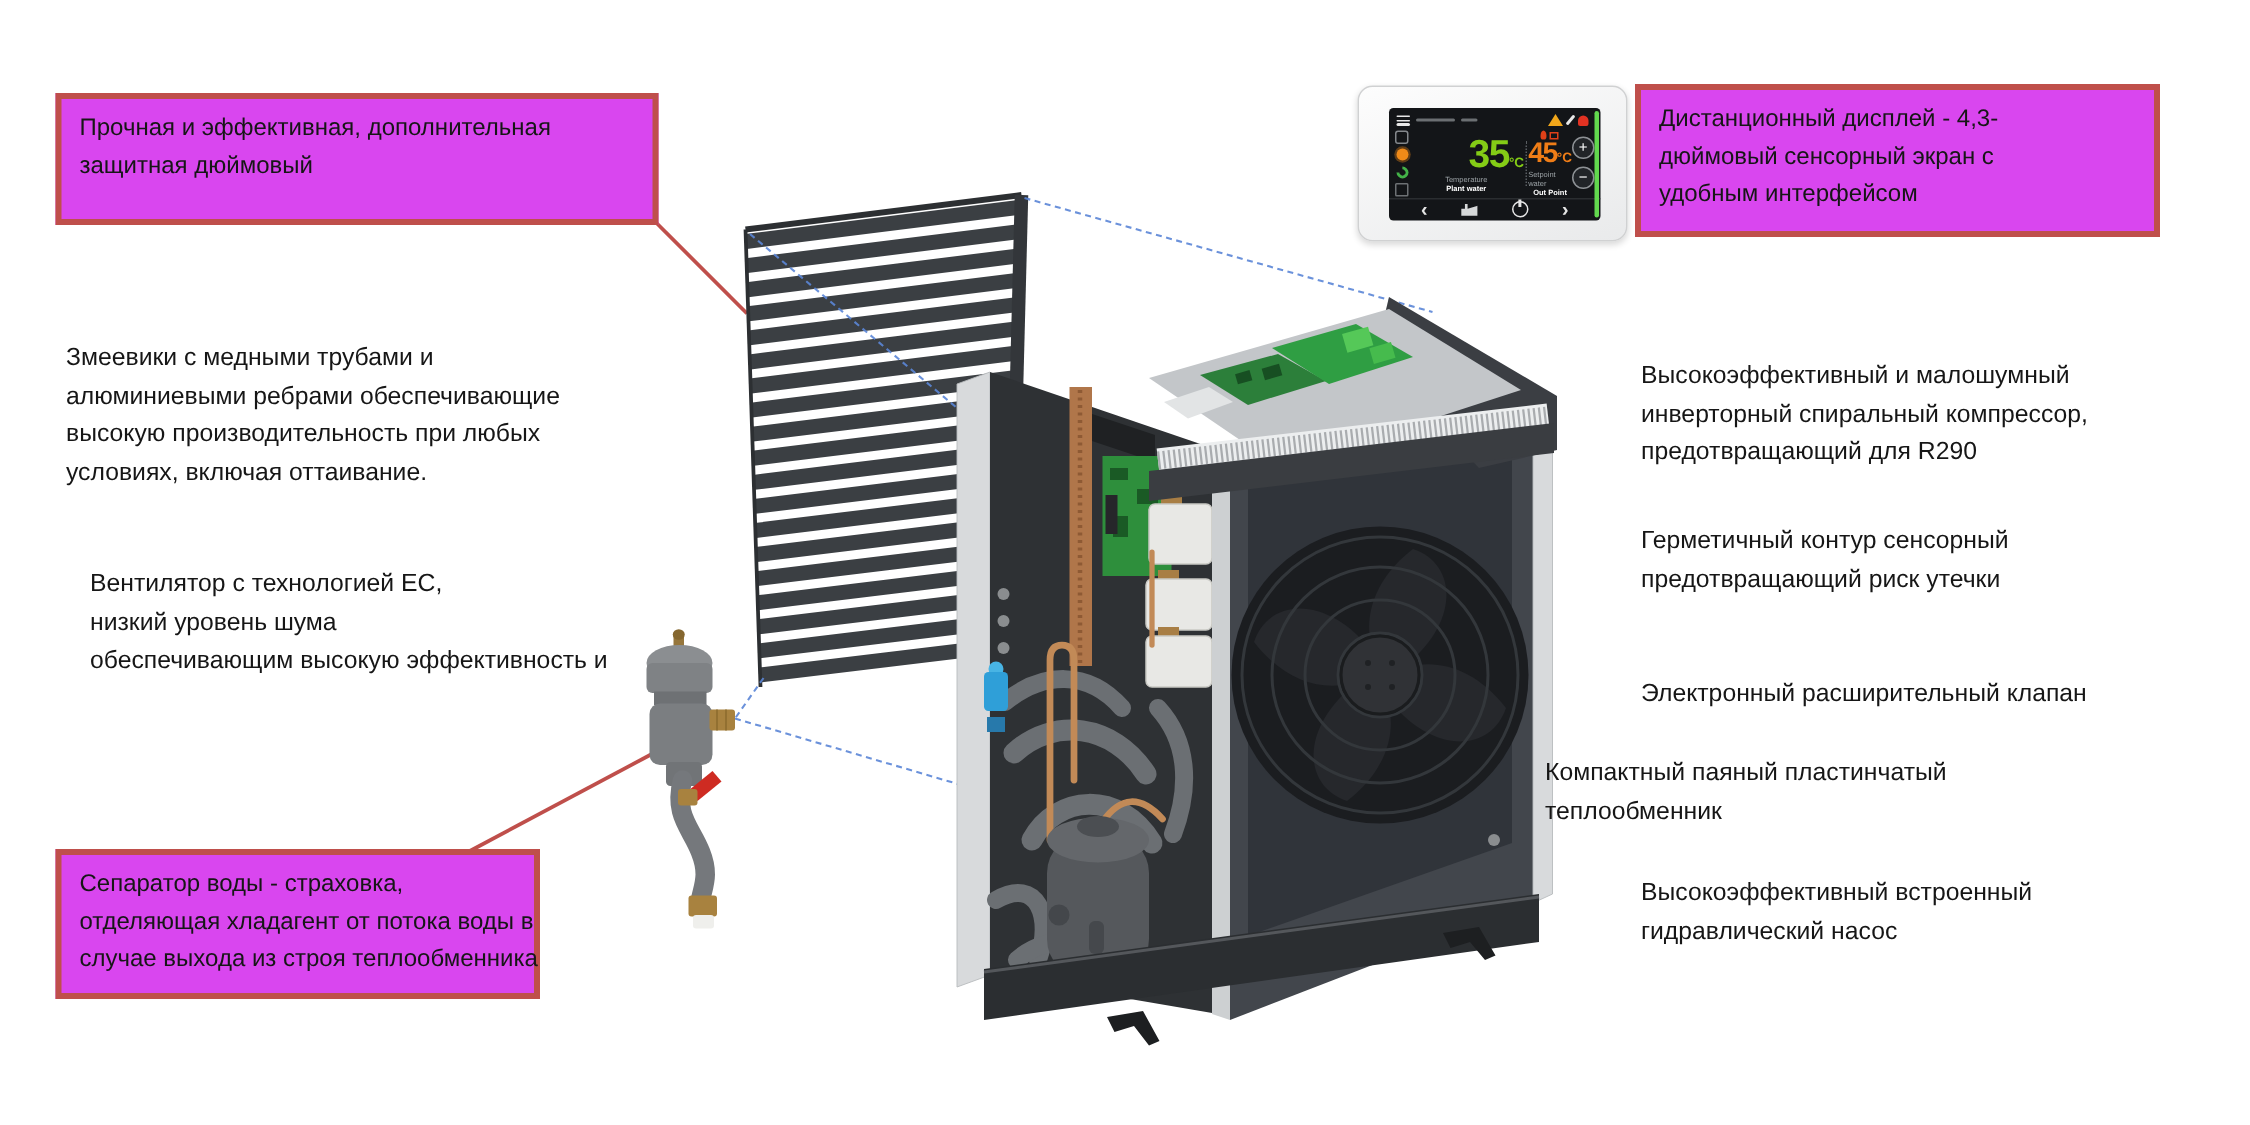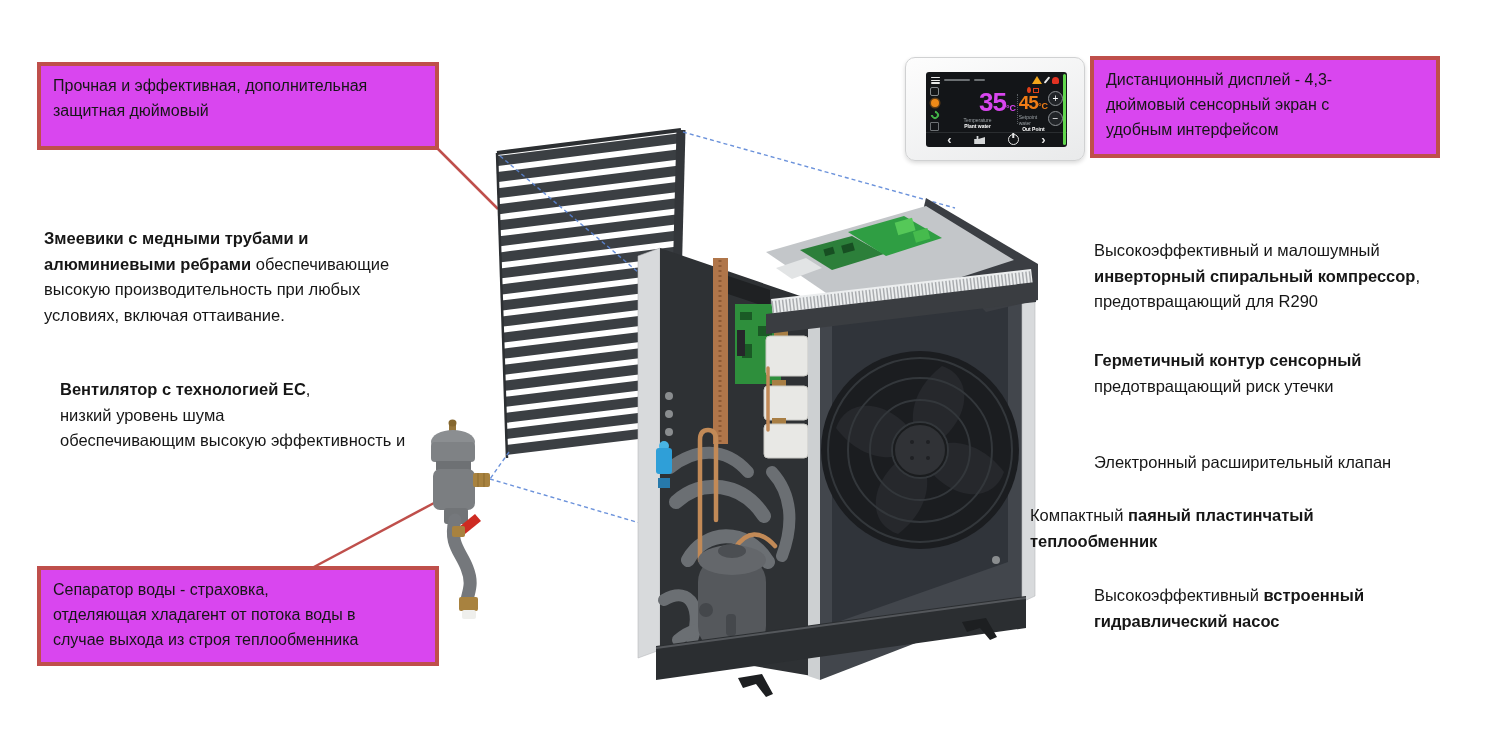--- a/index.html
+++ b/index.html
@@ -5,27 +5,27 @@
   html,body{margin:0;padding:0;background:#fff;}
   .stage{position:relative;width:1500px;height:750px;background:#ffffff;overflow:hidden;
          font-family:"Liberation Sans", sans-serif;color:#161616;}
   .art{position:absolute;left:0;top:0;}
 
   
   .callout{position:absolute;box-sizing:border-box;background:#d946ef;border:4px solid #bf4f4b;
            padding:8px 12px;font-size:16px;line-height:1.55;color:#161616;}
   .callout div{white-space:nowrap;}
   .co-grille{left:37px;top:62px;width:402px;height:88px;}
-  .co-separator{left:37px;top:566px;width:402px;height:100px;}
+  .co-separator{left:37px;top:566px;width:323px;height:100px;}
   .co-display{left:1090px;top:56px;width:350px;height:102px;}
 
   
   .feature{position:absolute;font-size:16.5px;line-height:1.55;color:#161616;}
   .feature div{white-space:nowrap;}
-  .feature strong{font-weight:700;}
+  .feature strong{font-weight:400;}
   .f-coils{left:44px;top:226px;}
   .f-fan{left:60px;top:377px;}
   .f-compressor{left:1094px;top:238px;}
   .f-circuit{left:1094px;top:348px;}
   .f-valve{left:1094px;top:450px;}
   .f-hx{left:1030px;top:503px;}
   .f-pump{left:1094px;top:583px;}
 
   
   .device{position:absolute;left:905px;top:57px;width:180px;height:104px;box-sizing:border-box;
@@ -46,21 +46,21 @@
   .ic-bell{width:7px;height:7px;background:#e23222;border-radius:50% 50% 20% 20%;}
   .s-main{flex:1;display:flex;align-items:center;padding:0 4px;}
   .s-ics{width:14px;display:flex;flex-direction:column;align-items:center;gap:3.5px;}
   .ic-a{width:7px;height:7px;border:1px solid #84888c;border-radius:2px;}
   .ic-sun{width:8px;height:8px;background:#f08a18;border-radius:50%;box-shadow:0 0 0 1.5px rgba(240,138,24,.35);}
   .ic-eco{width:8px;height:8px;border:2px solid #43b248;border-radius:50%;border-top-color:transparent;
           transform:rotate(-45deg);box-sizing:border-box;}
   .ic-exp{width:7px;height:7px;border:1px solid #84888c;border-radius:1px;opacity:.8;}
   .t-col{display:flex;flex-direction:column;align-items:center;}
   .t-big{font-weight:700;line-height:1;letter-spacing:-1px;}
-  .t-left .t-big{font-size:26px;color:#d946ef;margin-left:40px;}
+  .t-left .t-big{font-size:26px;color:#84cc16;margin-left:40px;}
   .t-right .t-big{font-size:19px;color:#ef7d17;}
   .t-unit{font-size:9px;letter-spacing:0;vertical-align:baseline;}
   .t-lab1{font-size:5px;color:#9aa0a4;margin-top:2px;}
   .t-lab2{font-size:5px;color:#ffffff;font-weight:700;}
   .t-div{width:12px;display:flex;flex-direction:column;align-items:center;gap:2px;}
   .dotline{width:0;height:30px;border-left:1px dotted #5a5e62;}
   .mini-red{display:flex;gap:2px;align-items:flex-end;height:7px;}
   .ic-flame{width:4px;height:6px;background:#e04018;border-radius:50% 50% 40% 40% / 60% 60% 40% 40%;}
   .ic-resist{width:6px;height:5px;border:1px solid #e04018;box-sizing:border-box;}
   .s-btns{width:22px;display:flex;flex-direction:column;align-items:center;gap:5px;}

